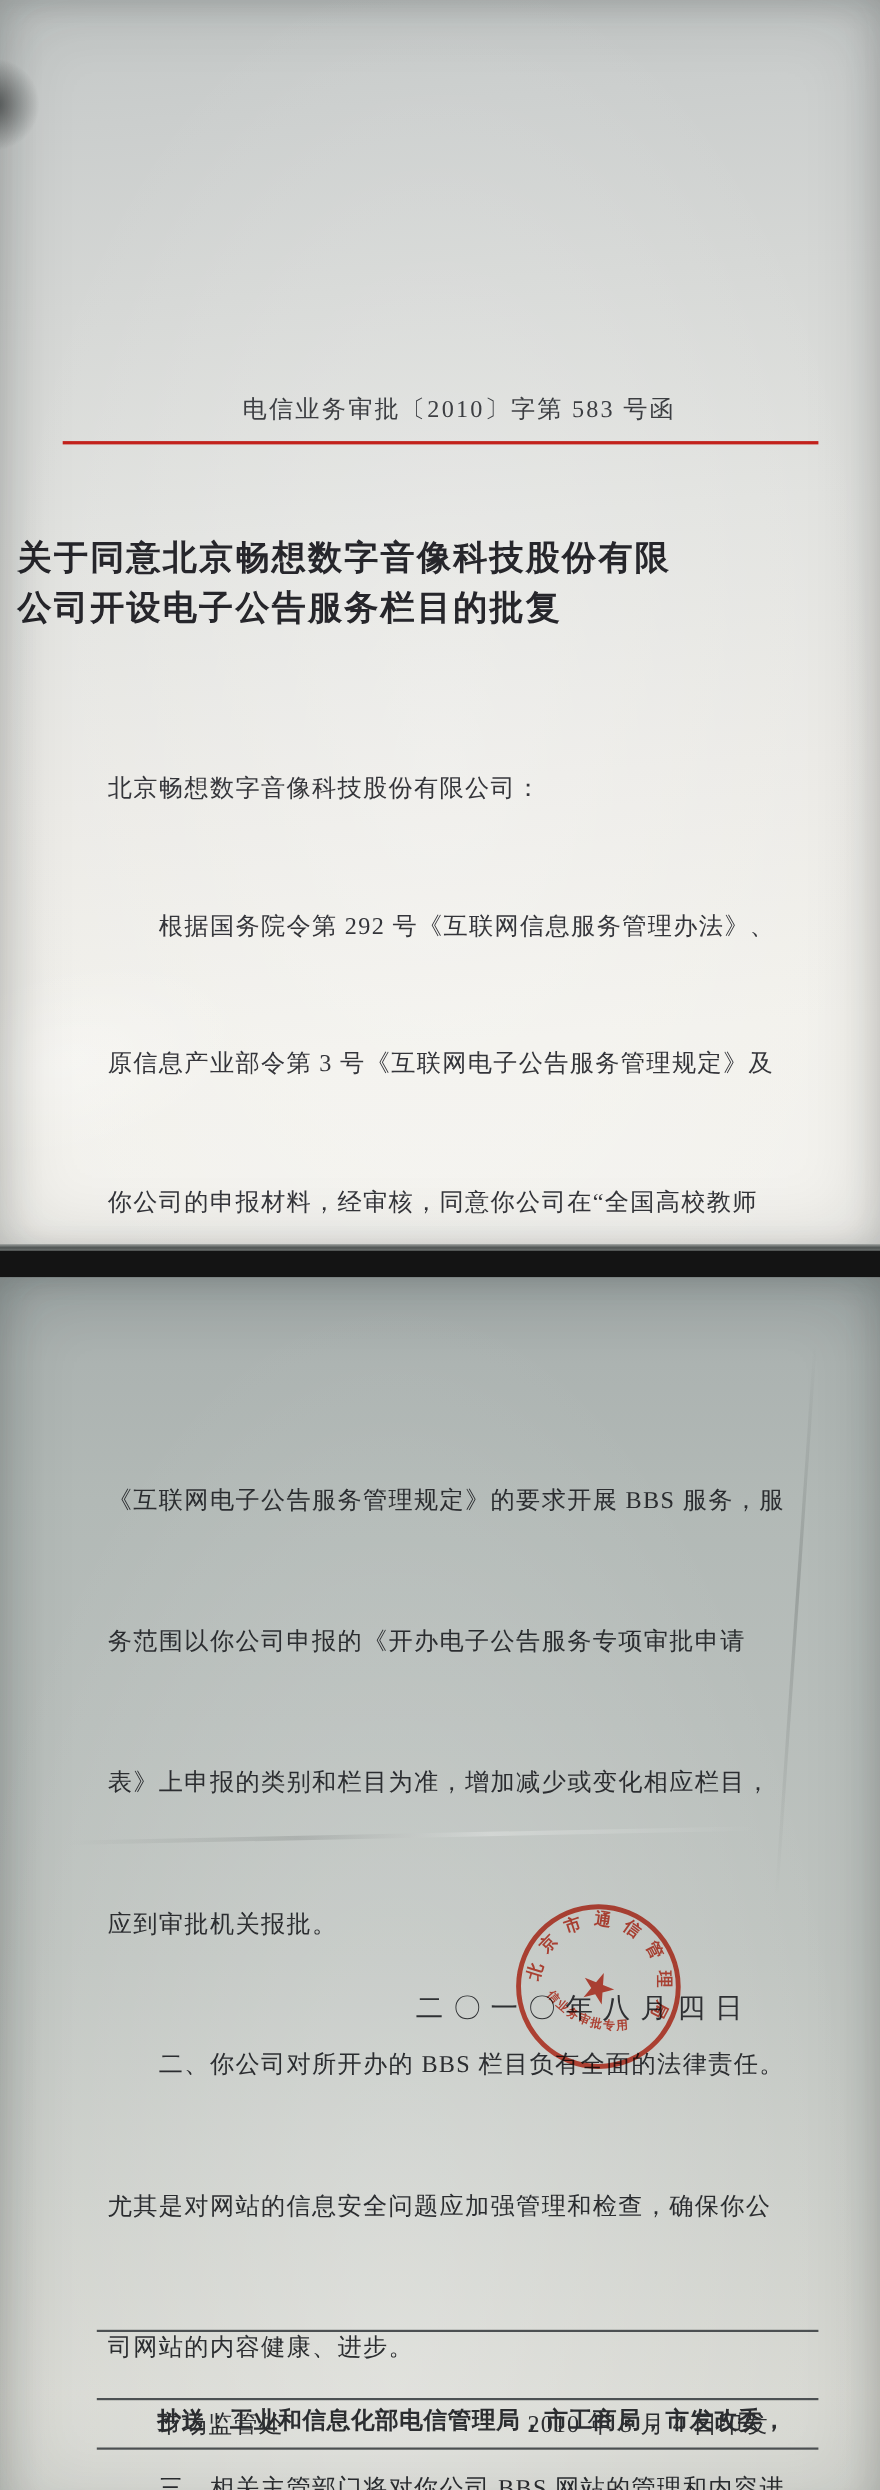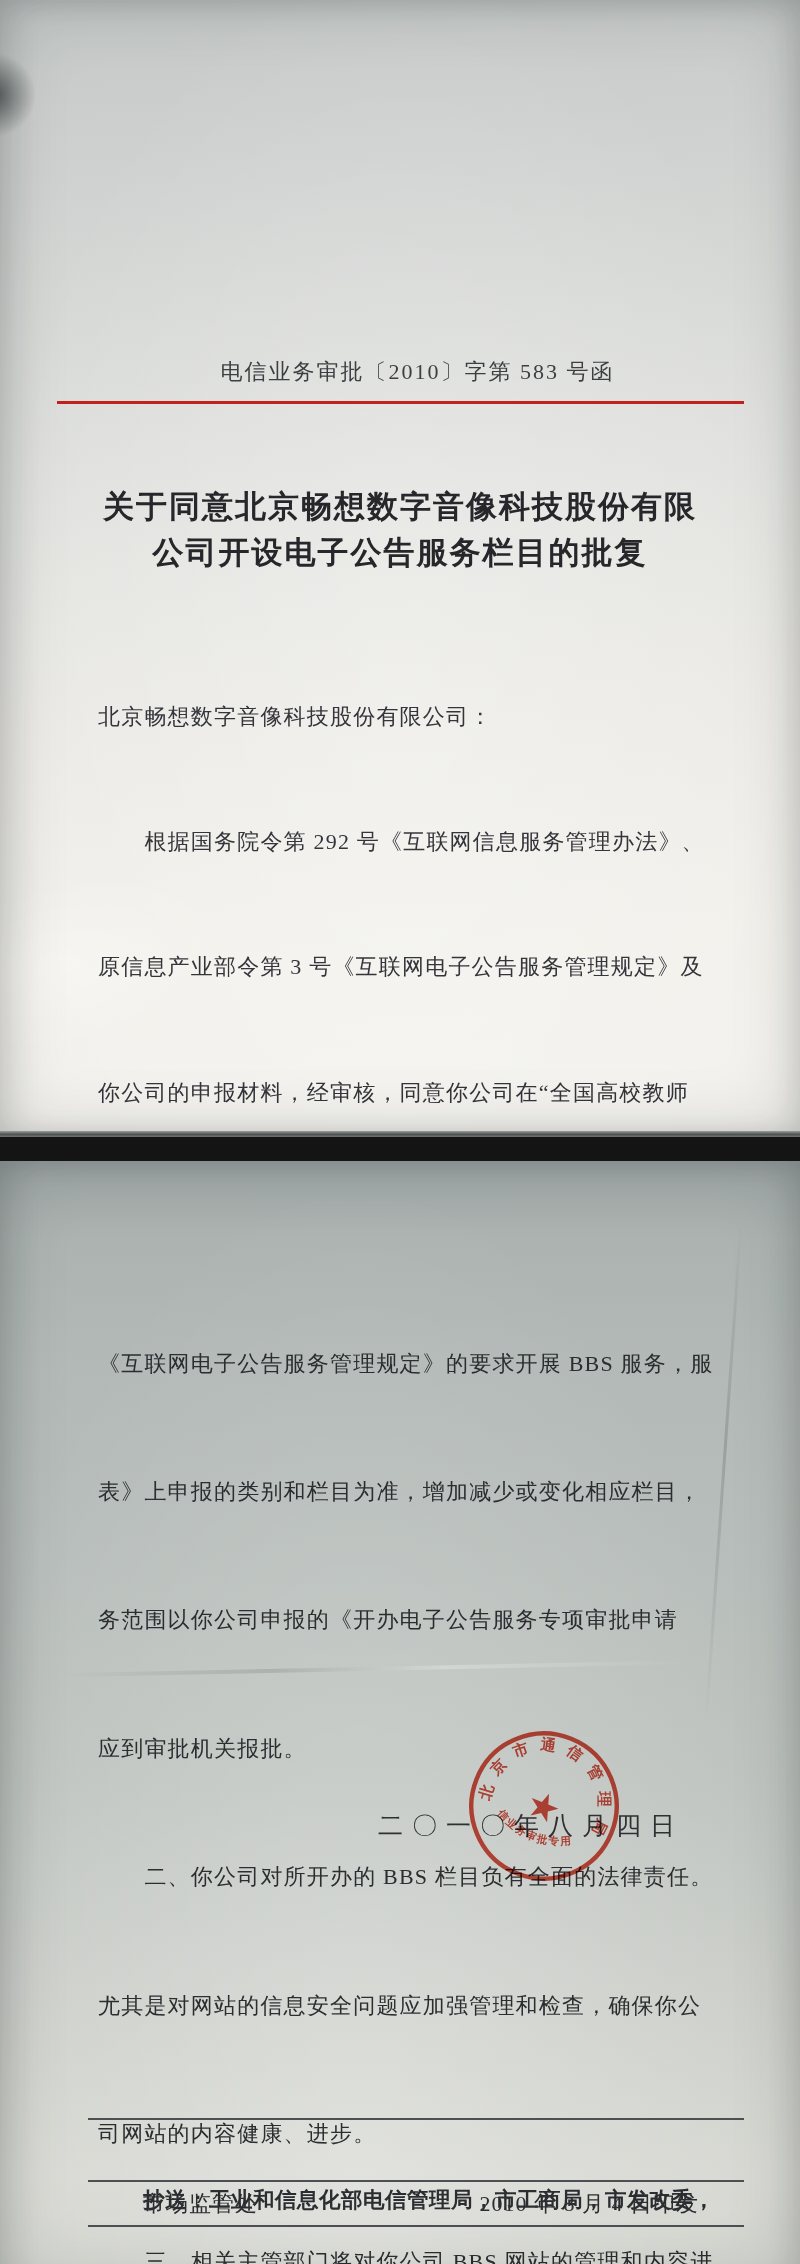--- a/index.html
+++ b/index.html
@@ -34,23 +34,24 @@
   .doc-number {
     position:absolute; top:357px; left:0; width:100%;
     text-align:center; font-size:22px; letter-spacing:2px; color:#3c3e42;
     white-space:nowrap;
     padding-left:35px;
   }
   .red-rule {
     position:absolute; top:401px; left:57px; width:687px; height:3px;
   }
   .doc-title {
-    position:absolute; left:0; width:100%; text-align:center;
+    position:absolute; left:0; width:100%; text-align:left;
     font-size:31px; font-weight:bold; letter-spacing:2px; color:#26262b;
     white-space:nowrap;
+    padding-left:16px;
   }
   .title-1 { top:486px; }
   .title-2 { top:532px; }
 
   .body-block {
     position:absolute; font-size:22px; color:#34353a;
     letter-spacing:1.2px; white-space:pre; line-height:41.8px;
   }
   .body-1 { top:612px; left:98px; }
 
@@ -152,22 +153,22 @@
   </div>
 
   <div class="photo-divider"></div>
 
   <div class="page2">
     <div class="crease crease-p2a"></div>
     <div class="crease crease-p2b"></div>
 
     <div class="body-block body-2">
       <div>《互联网电子公告服务管理规定》的要求开展 BBS 服务，服</div>
+      <div>务范围以你公司申报的《开办电子公告服务专项审批申请</div>
       <div>表》上申报的类别和栏目为准，增加减少或变化相应栏目，</div>
-      <div>务范围以你公司申报的《开办电子公告服务专项审批申请</div>
       <div>应到审批机关报批。</div>
       <div>　　二、你公司对所开办的 BBS 栏目负有全面的法律责任。</div>
       <div>尤其是对网站的信息安全问题应加强管理和检查，确保你公</div>
       <div>司网站的内容健康、进步。</div>
       <div>　　三、相关主管部门将对你公司 BBS 网站的管理和内容进</div>
       
       
     </div>
 
     <div class="doc-date">二〇一〇年八月四日</div>

